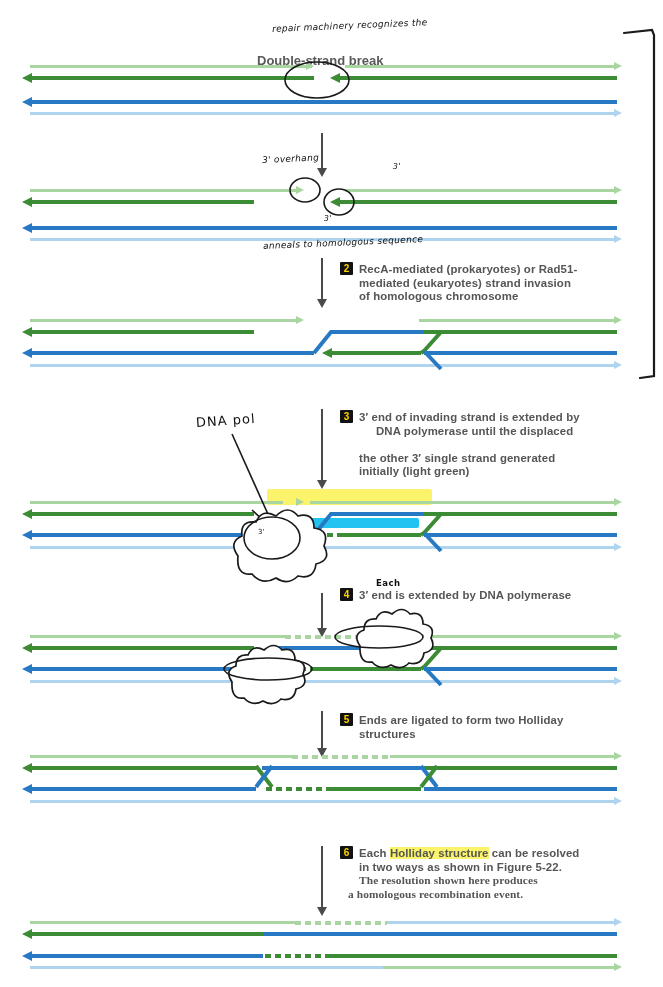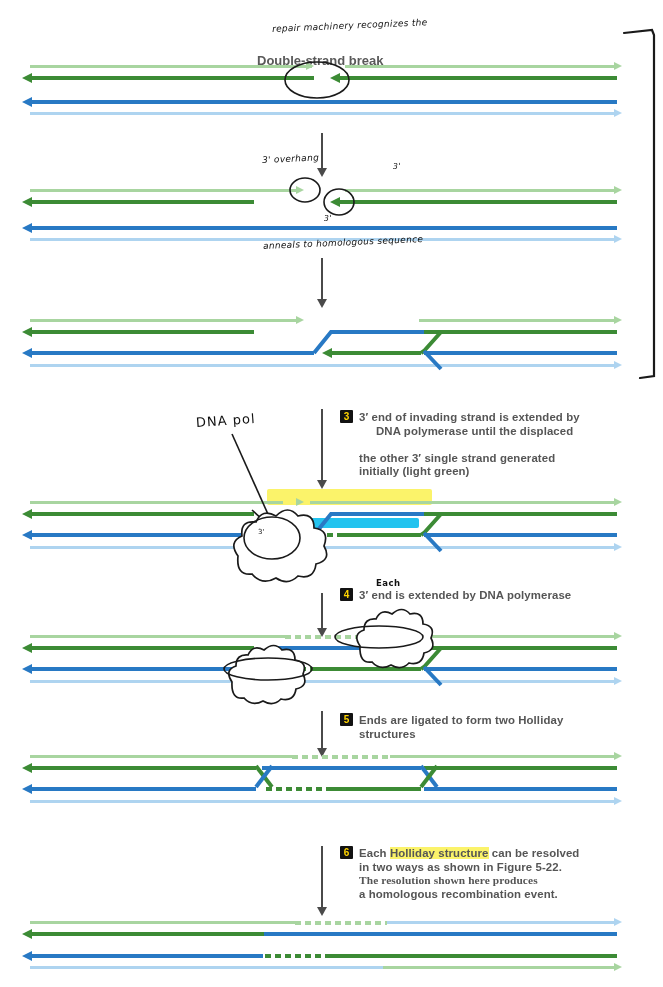--- a/index.html
+++ b/index.html
@@ -119,20 +119,25 @@
   <div class="row" style="top:224px;">
     <div class="ah left b-d" style="left:22px;top:-1px;"></div>
     <div class="ln b-dark" style="left:31px;top:2px;width:586px;"></div>
     <div class="ln b-light thin" style="left:30px;top:14px;width:587px;"></div>
     <div class="ah sm right b-l" style="left:614px;top:11px;"></div>
   </div>
 
   <div class="hw" style="left:263px;top:241px;">anneals to homologous sequence</div>
 
   <div class="parrow" style="left:321px;top:258px;height:42px;"></div>
+  <div class="steptext" style="left:340px;top:262px;width:300px;">
+    <span class="num">2</span><span>RecA-mediated (prokaryotes) or Rad51-</span><br>
+    <span style="margin-left:19px;">mediated (eukaryotes) strand invasion</span><br>
+    <span style="margin-left:19px;">of homologous chromosome</span>
+  </div>
 
   <div class="row" style="top:316px;">
     <div class="ln g-light thin" style="left:30px;top:3px;width:268px;"></div>
     <div class="ah sm right g-l" style="left:296px;top:0px;"></div>
     <div class="ln g-light thin" style="left:419px;top:3px;width:198px;"></div>
     <div class="ah sm right g-l" style="left:614px;top:0px;"></div>
 
     <div class="ah left g-d" style="left:22px;top:11px;"></div>
     <div class="ln g-dark" style="left:31px;top:14px;width:223px;"></div>
     <div class="ln g-dark" style="left:424px;top:14px;width:193px;"></div>
@@ -239,21 +244,21 @@
     <div class="dots g-d" style="left:266px;top:35px;width:60px;"></div>
     <div class="ln g-dark" style="left:326px;top:35px;width:95px;"></div>
     <div class="ln b-dark" style="left:262px;top:14px;width:159px;"></div>
   </div>
 
   <div class="parrow" style="left:321px;top:846px;height:62px;"></div>
   <div class="steptext" style="left:340px;top:846px;width:310px;">
     <span class="num">6</span><span>Each </span><span class="hl">Holliday structure</span><span> can be resolved</span><br>
     <span style="margin-left:19px;">in two ways as shown in Figure 5-22.</span><br>
     <span style="margin-left:19px;font-family:Liberation Serif, serif;">The resolution shown here produces</span><br>
-    <span style="margin-left:19px;">a homologous recombination event.</span>
+    <span style="margin-left:8px;font-family:Liberation Serif, serif;">a homologous recombination event.</span>
   </div>
 
   <div class="row" style="top:918px;">
     <div class="ln g-light thin" style="left:30px;top:3px;width:265px;"></div>
     <div class="dots g-l" style="left:295px;top:3px;width:92px;"></div>
     <div class="ln b-light thin" style="left:387px;top:3px;width:230px;"></div>
     <div class="ah sm right b-l" style="left:614px;top:0px;"></div>
 
     <div class="ah left g-d" style="left:22px;top:11px;"></div>
     <div class="ln g-dark" style="left:31px;top:14px;width:233px;"></div>

